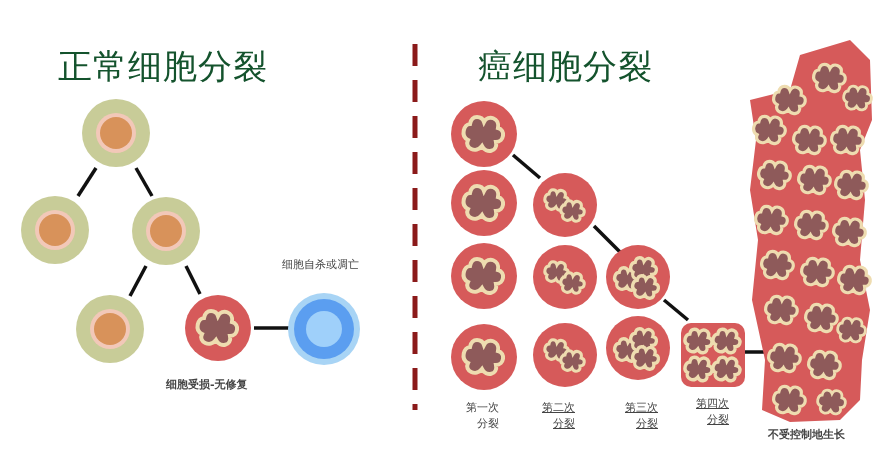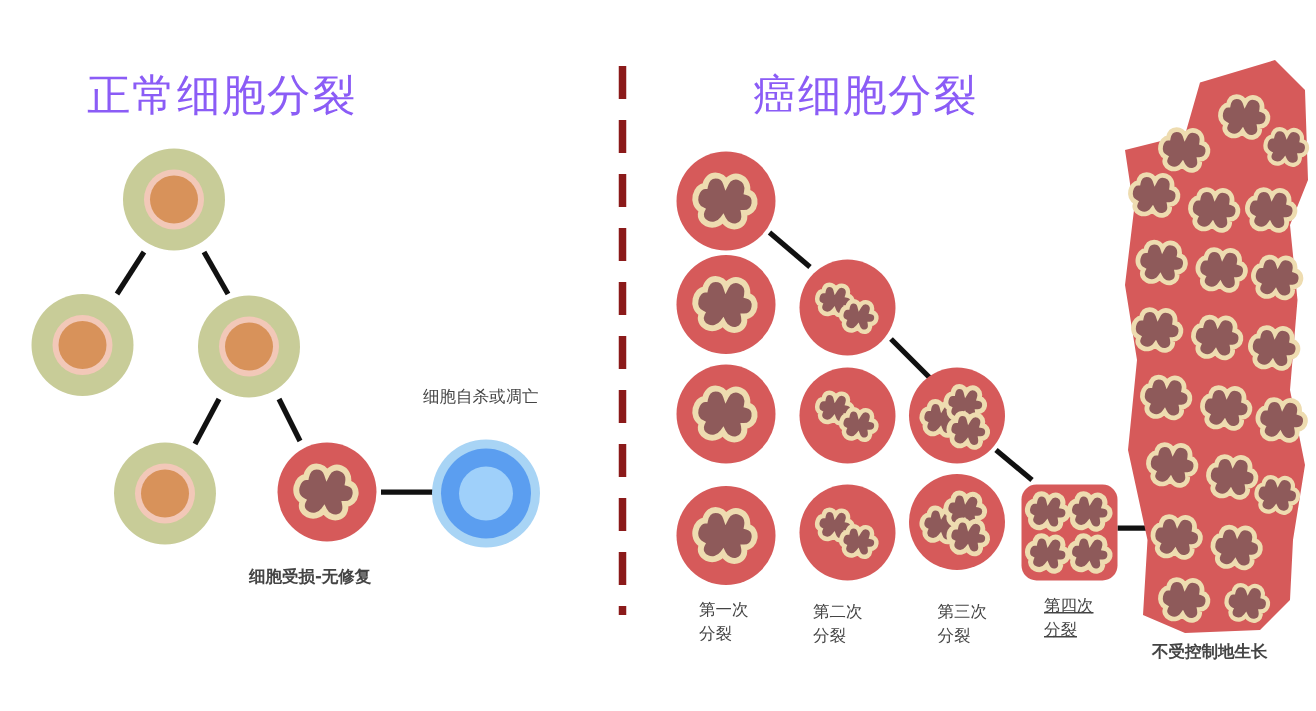--- a/index.html
+++ b/index.html
@@ -1,26 +1,26 @@
 <!DOCTYPE html>
 <html><head>
 <meta charset="utf-8">
 <style>
   html, body { margin:0; padding:0; background:#ffffff; }
   body { width:877px; height:474px; position:relative; overflow:hidden;
          font-family:"DejaVu Sans", sans-serif; }
-  .title { position:absolute; font-size:29px; color:#8b5cf6; letter-spacing:1px; white-space:nowrap; }
-  .label { position:absolute; font-size:11px; color:#444444; white-space:nowrap; text-align:left; line-height:16px; }
+  .title { position:absolute; font-size:34px; color:#14532d; letter-spacing:1px; white-space:nowrap; }
+  .label { position:absolute; font-size:11px; color:#444444; white-space:nowrap; text-align:right; line-height:16px; }
   svg.scene { position:absolute; left:0; top:0; }
 </style>
 </head>
 <body>
 
 <div class="title" style="left:58px; top:44px;">正常细胞分裂</div>
-<div class="title" style="left:502px; top:44px;">癌细胞分裂</div>
+<div class="title" style="left:478px; top:44px;">癌细胞分裂</div>
 
 <svg class="scene" width="877" height="474" viewBox="0 0 877 474">
   <defs>
     <g id="normal-cell">
       <circle r="34" fill="#c8cc98"></circle>
       <circle r="20" fill="#f2c8b8"></circle>
       <circle r="16" fill="#d8925a"></circle>
     </g>
     <g id="blob">
       <path d="M-14,-10 C-12,-20 -2,-18 0,-12 C4,-20 16,-16 14,-6 C22,-4 20,8 12,8 C14,18 2,20 -2,12 C-8,20 -20,14 -16,6 C-24,2 -20,-10 -14,-10 Z" fill="#8e5a5a" stroke="#eedcb0" stroke-width="4"></path>
@@ -122,29 +122,29 @@
     <use href="#blob" transform="translate(785,358) scale(0.8)"></use>
     <use href="#blob" transform="translate(825,365) scale(0.8)"></use>
     <use href="#blob" transform="translate(790,400) scale(0.8)"></use>
     <use href="#blob" transform="translate(832,402) scale(0.7)"></use>
   </g>
 </svg>
 
 <div class="label" style="left:282px; top:257px;">细胞自杀或凋亡</div>
 <div class="label" style="left:166px; top:377px;font-weight:bold;">细胞受损-无修复</div>
 
-<div class="label" style="left:466px; top:400px;font-family:Liberation Mono, monospace;">
+<div class="label" style="left:466px; top:400px;">
   <div>第一次</div>
   <div>分裂</div>
 </div>
-<div class="label" style="left:542px; top:400px;">
+<div class="label" style="left:542px; top:400px;text-decoration:underline;">
   <div>第二次</div>
   <div>分裂</div>
 </div>
-<div class="label" style="left:625px; top:400px;">
+<div class="label" style="left:625px; top:400px;text-decoration:underline;">
   <div>第三次</div>
   <div>分裂</div>
 </div>
 <div class="label" style="left:696px; top:396px;text-decoration:underline;">
   <div>第四次</div>
   <div>分裂</div>
 </div>
 <div class="label" style="left:768px; top:427px;font-weight:bold;">不受控制地生长</div>
 
 </body></html>

